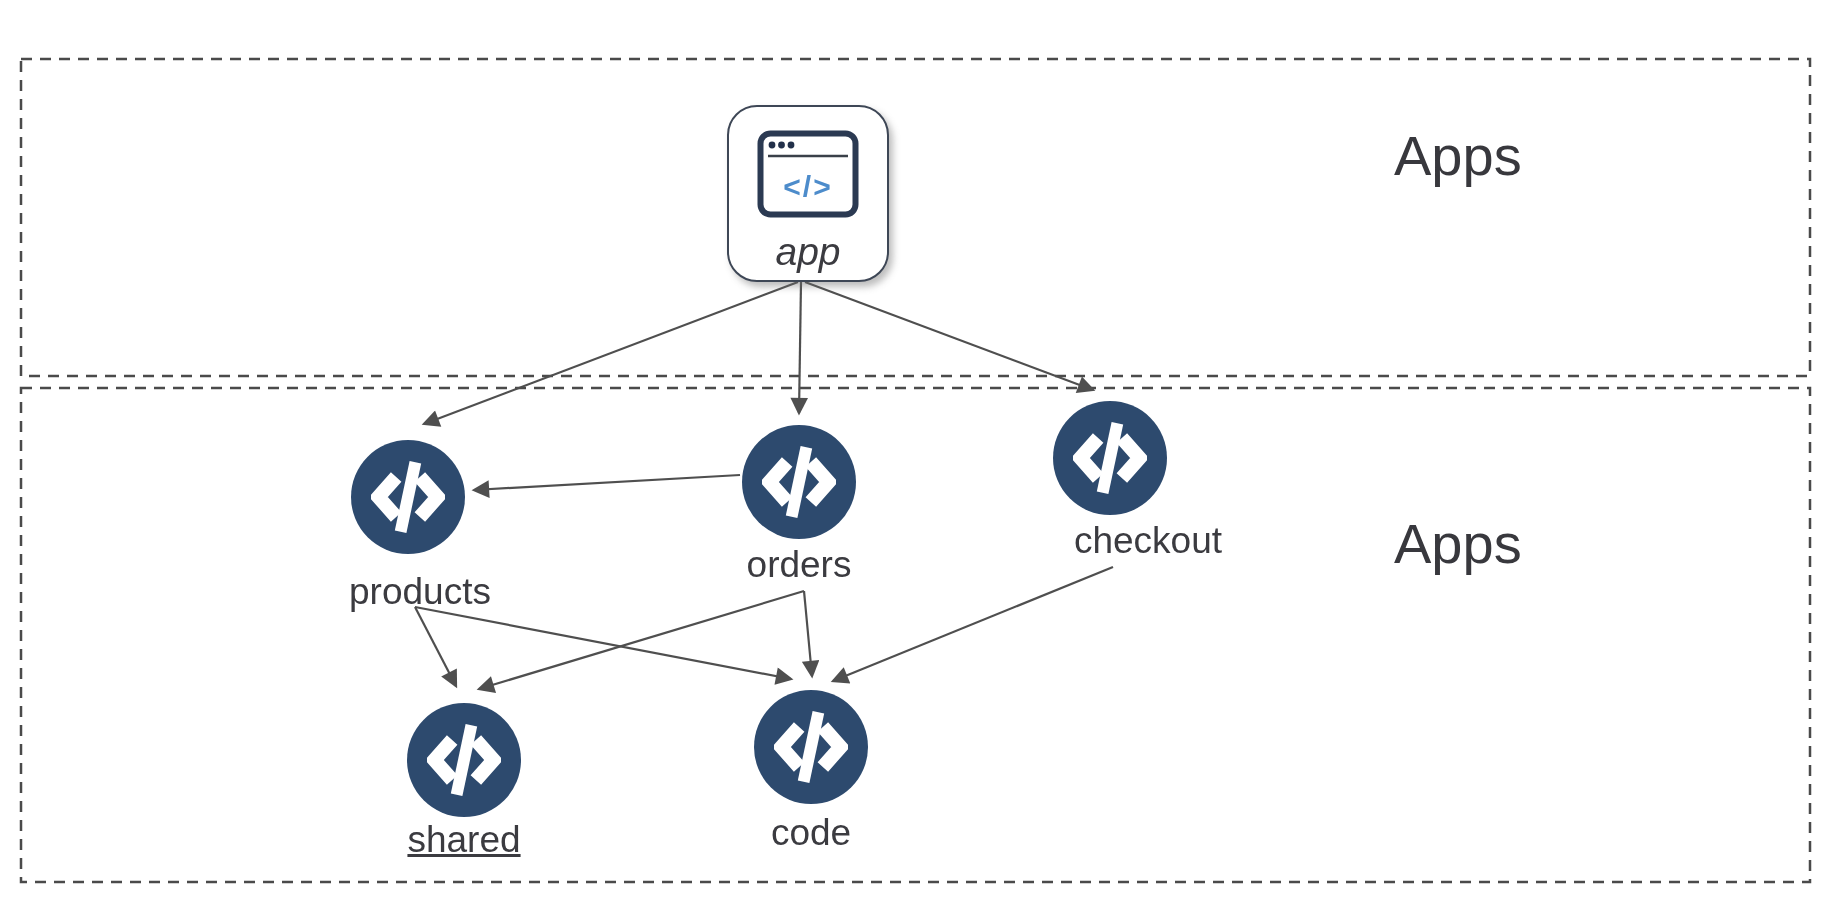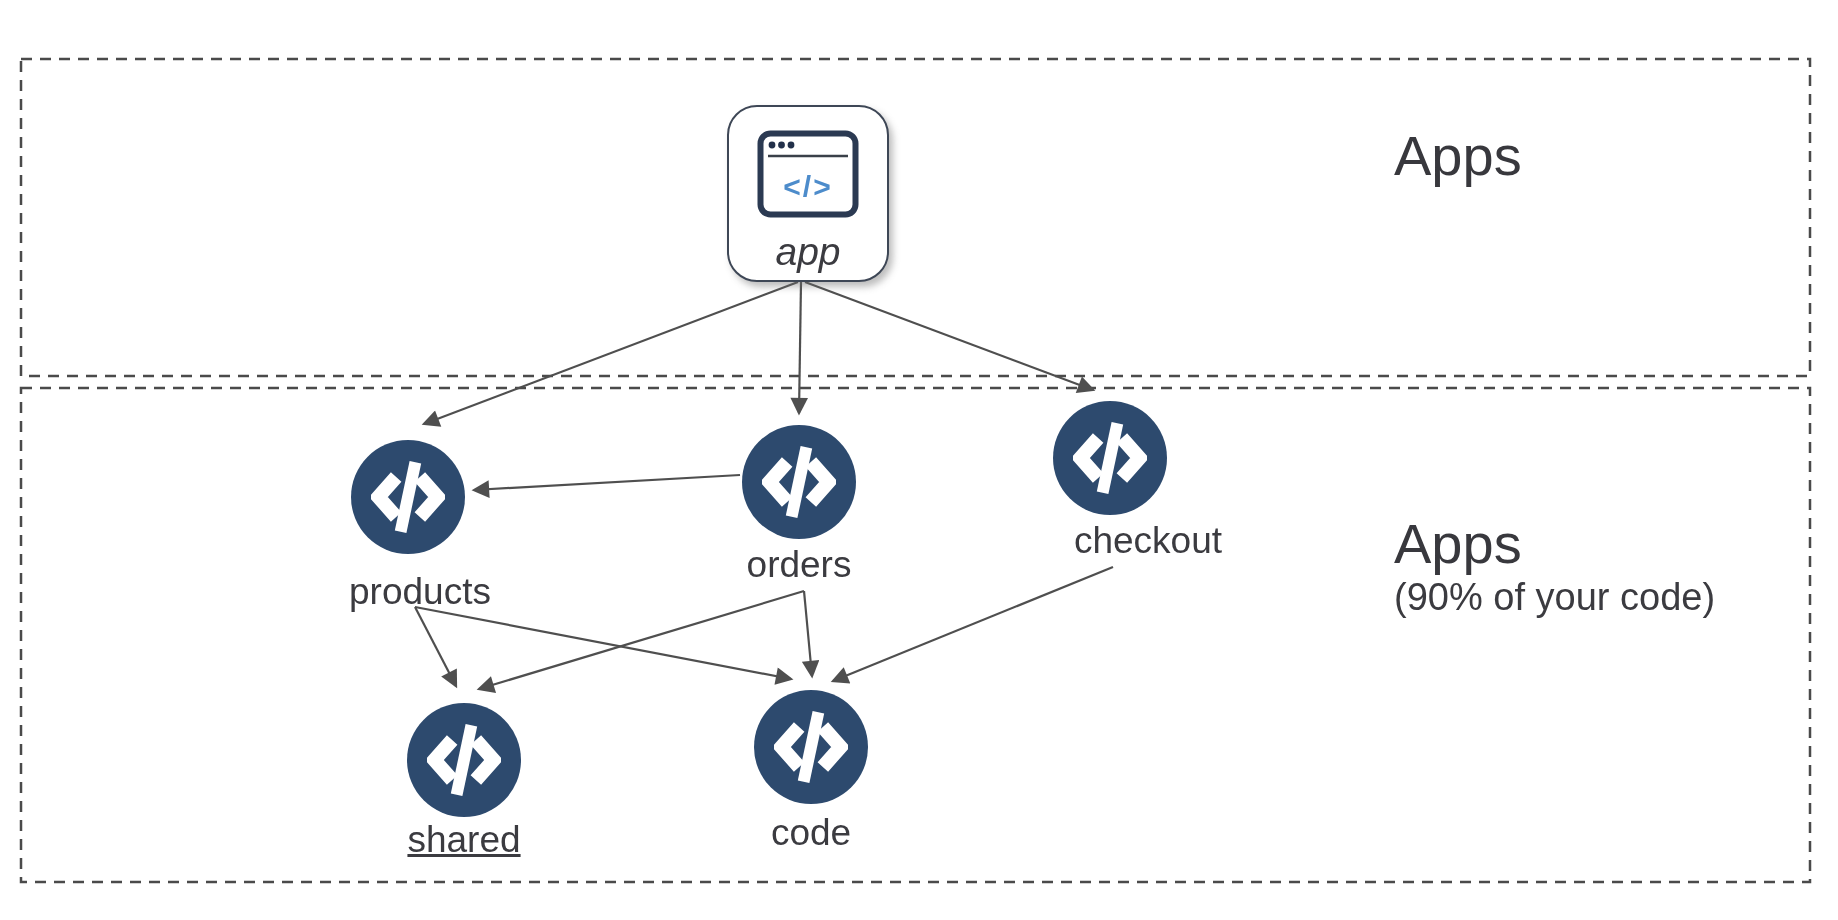--- a/index.html
+++ b/index.html
@@ -162,15 +162,14 @@
   </div>
 
   <div class="node-label" style="left:408px; top:572px;margin-left:12px;">products</div>
   <div class="node-label" style="left:799px; top:545px;">orders</div>
   <div class="node-label" style="left:1148px; top:521px;">checkout</div>
   <div class="node-label" style="left:464px; top:820px;text-decoration:underline;">shared</div>
   <div class="node-label" style="left:811px; top:813px;">code</div>
 
   <div class="section-title" style="left:1394px; top:125px;">Apps</div>
   <div class="section-title" style="left:1394px; top:513px;">Apps</div>
-  <div class="section-subtitle" style="left:1394px; top:577px;">(90% of your code)</div>
 
 </div>
 
 </body></html>

